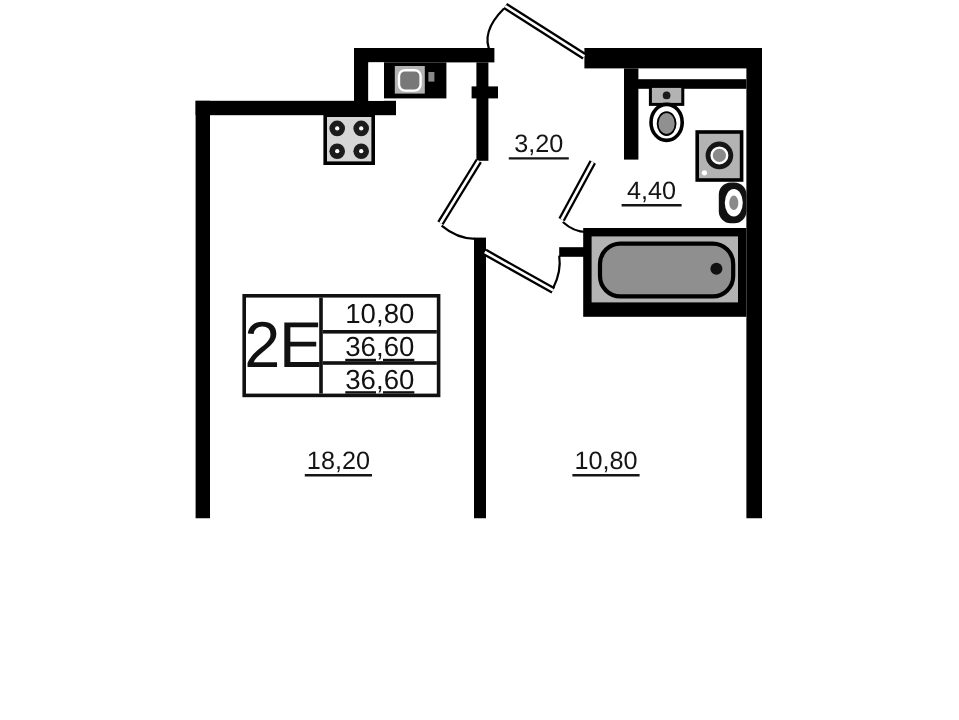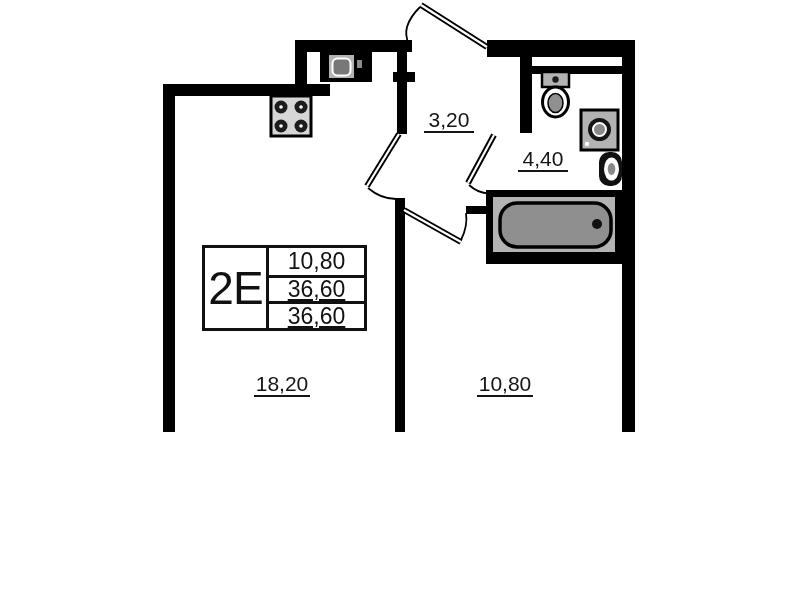--- a/index.html
+++ b/index.html
@@ -8,21 +8,21 @@
   #plan-svg{position:absolute;left:0;top:0;}
 
   
   .area-table{
     position:absolute;left:202px;top:245px;width:165px;height:86px;
     display:grid;grid-template-columns:64px 1fr;grid-template-rows:1fr 1fr 1fr;
     border:3px solid #111;background:#fff;box-sizing:border-box;color:#111;
   }
   .unit-cell{
     grid-row:1/4;grid-column:1;display:flex;align-items:center;justify-content:center;
-    font-size:46px;letter-spacing:-1px;border-right:3px solid #111;line-height:1;
+    font-size:54px;letter-spacing:-1px;border-right:3px solid #111;line-height:1;
   }
   .val-cell{
     grid-column:2;display:flex;align-items:center;justify-content:center;
     font-size:23px;line-height:1;
   }
   .val-cell + .val-cell{border-top:3px solid #111;text-decoration:underline;}
 
   .room-label{font-size:21px;fill:#151515;}
 </style>
 </head>

